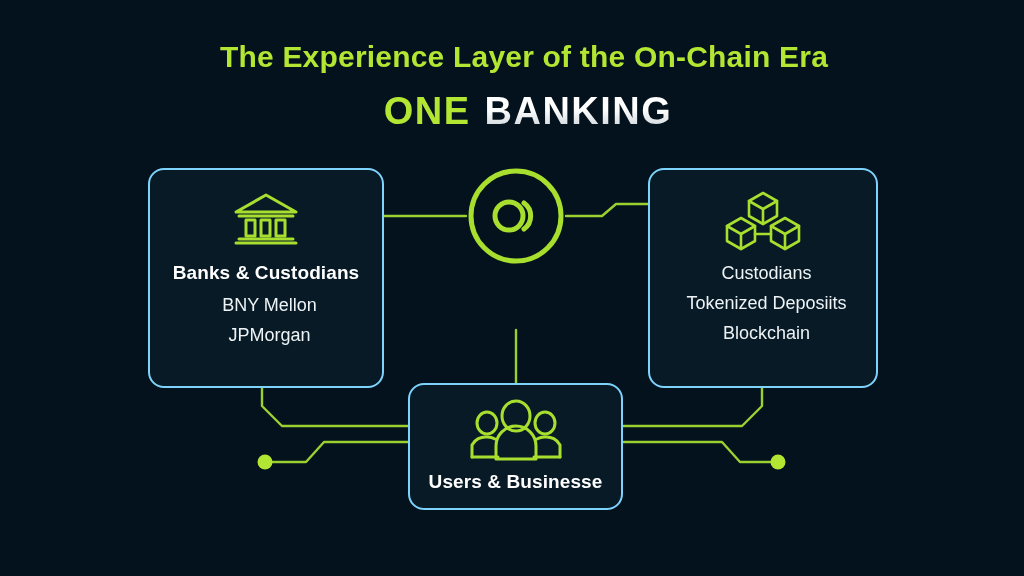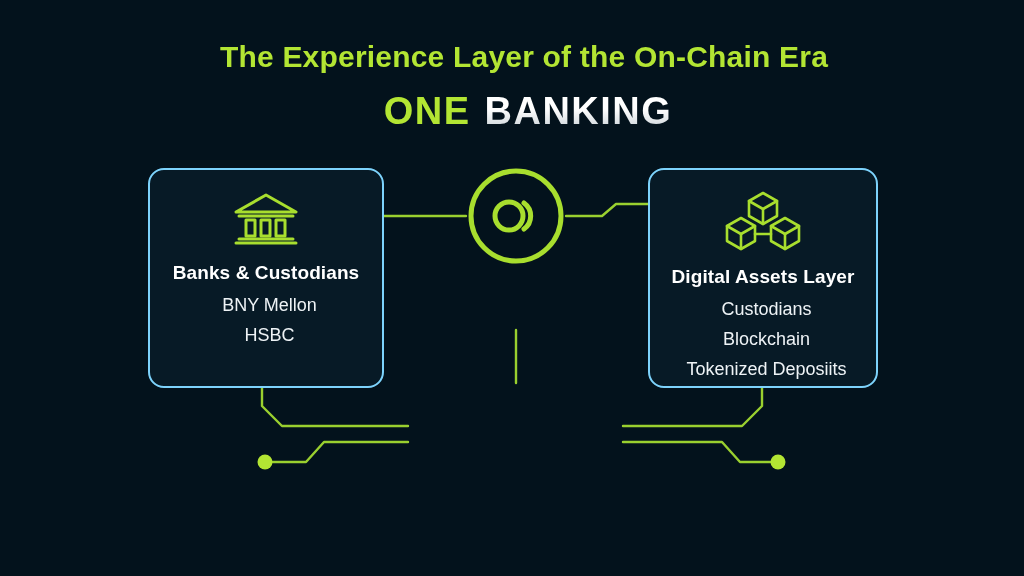--- a/index.html
+++ b/index.html
@@ -183,21 +183,21 @@
         <rect x="16" y="30" width="9" height="16"></rect>
         <rect x="31" y="30" width="9" height="16"></rect>
         <rect x="46" y="30" width="9" height="16"></rect>
         <path d="M 9 49 L 63 49"></path>
         <path d="M 6 53 L 66 53"></path>
       </g>
     </svg>
     <div class="card-title">Banks &amp; Custodians</div>
     <div class="card-list">
       <div class="card-list-item">BNY Mellon</div>
-      <div class="card-list-item">HSBC</div>
+      <div class="card-list-item">JPMorgan</div>
     </div>
   </div>
 
   <div class="card card-right">
     <svg class="card-icon" width="78" height="62" viewBox="0 0 78 62">
       <g fill="none" stroke="#a8de2e" stroke-width="2.6" stroke-linejoin="round" stroke-linecap="round">
 
         <path d="M 39 3 L 53 11 L 53 26 L 39 34 L 25 26 L 25 11 Z"></path>
         <path d="M 25 11 L 39 19 L 53 11"></path>
         <path d="M 39 19 L 39 34"></path>
@@ -206,22 +206,39 @@
         <path d="M 3 36 L 17 44 L 31 36"></path>
         <path d="M 17 44 L 17 59"></path>
 
         <path d="M 61 28 L 75 36 L 75 51 L 61 59 L 47 51 L 47 36 Z"></path>
         <path d="M 47 36 L 61 44 L 75 36"></path>
         <path d="M 61 44 L 61 59"></path>
 
         <path d="M 31 44 L 47 44"></path>
       </g>
     </svg>
-    <div class="card-title">Digital Assets Layer</div>
     <div class="card-list">
       <div class="card-list-item">Custodians</div>
+      <div class="card-list-item">Tokenized Deposiits</div>
       <div class="card-list-item">Blockchain</div>
-      <div class="card-list-item">Tokenized Deposiits</div>
     </div>
   </div>
 
+  <div class="card card-bottom">
+    <svg class="card-icon" width="96" height="62" viewBox="0 0 96 62">
+      <g fill="none" stroke="#a8de2e" stroke-width="3" stroke-linejoin="round" stroke-linecap="round">
+
+        <ellipse cx="19" cy="24" rx="10" ry="11"></ellipse>
+        <path d="M 4 58 L 4 46 A 15 15 0 0 1 19 38 A 15 15 0 0 1 27 40"></path>
+        <path d="M 4 58 L 30 58"></path>
+
+        <ellipse cx="77" cy="24" rx="10" ry="11"></ellipse>
+        <path d="M 92 58 L 92 46 A 15 15 0 0 0 77 38 A 15 15 0 0 0 69 40"></path>
+        <path d="M 92 58 L 66 58"></path>
+
+        <ellipse cx="48" cy="17" rx="14" ry="15"></ellipse>
+        <path d="M 28 60 L 28 47 A 20 20 0 0 1 68 47 L 68 60 Z"></path>
+      </g>
+    </svg>
+    <div class="card-title">Users &amp; Businesse</div>
+  </div>
 
 </div>
 
 </body></html>

